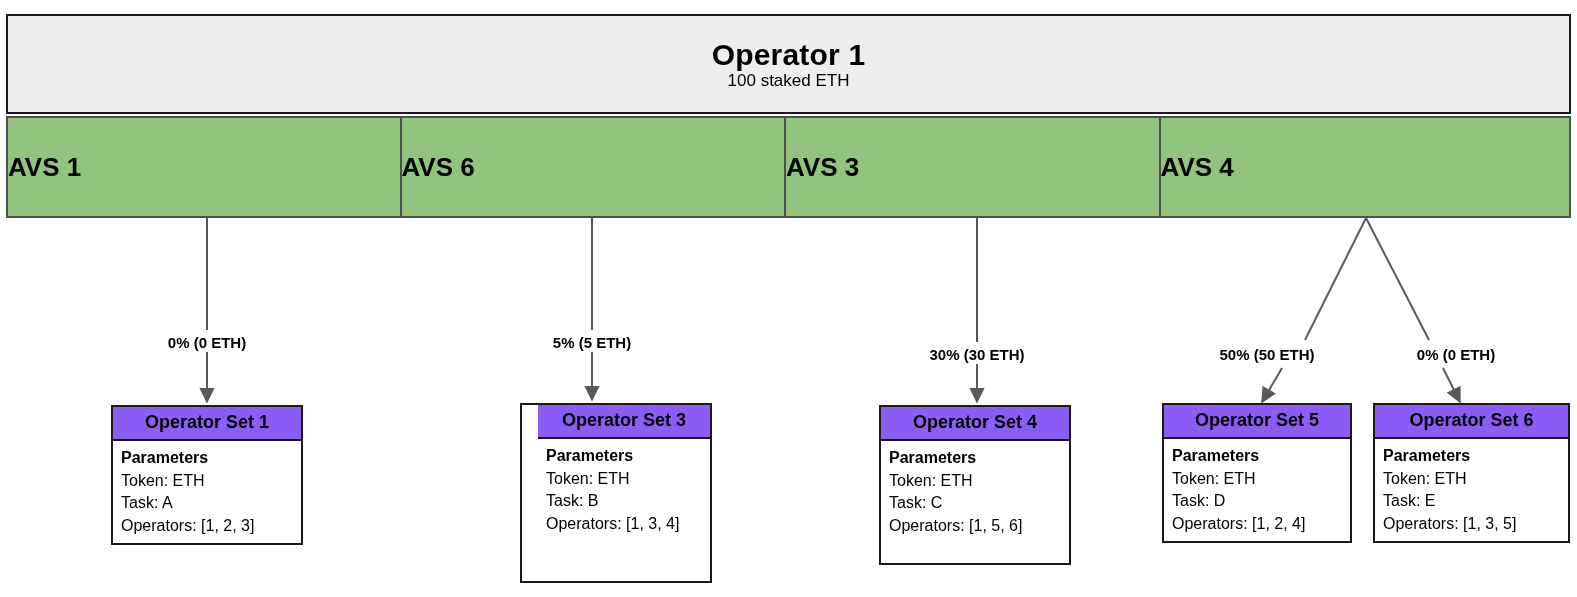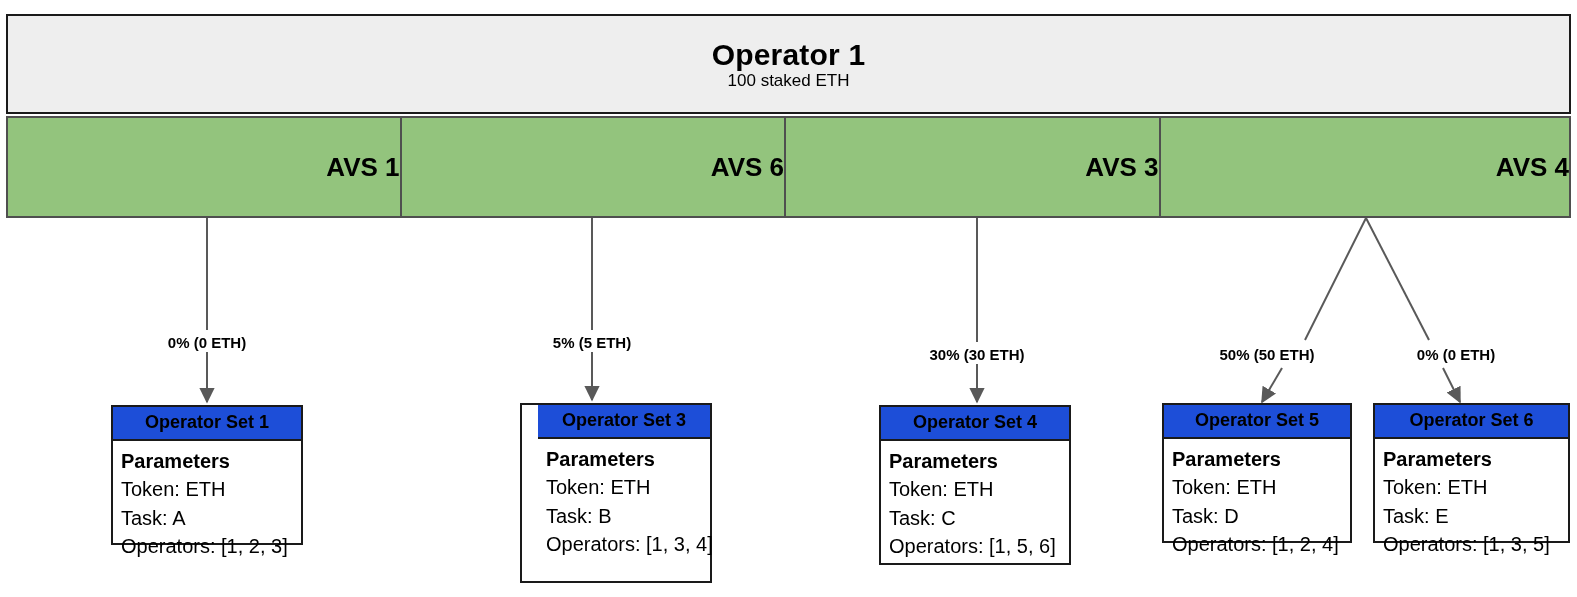--- a/index.html
+++ b/index.html
@@ -54,21 +54,21 @@
     height: 102px;
     display: flex;
     box-sizing: border-box;
   }
   .avs-cell {
     background: #93c47d;
     border: 2px solid #4f4f4f;
     box-sizing: border-box;
     display: flex;
     align-items: center;
-    justify-content: flex-end;
+    justify-content: flex-start;
     font-size: 26px;
     font-weight: bold;
     margin-left: -2px;
   }
   .avs-cell:first-child { margin-left: 0; }
   
   .edges {
     position: absolute;
     left: 0;
     top: 0;
@@ -87,31 +87,31 @@
     transform: translateX(-50%);
   }
   
   .opset {
     position: absolute;
     border: 2px solid #1a1a1a;
     box-sizing: border-box;
     background: #ffffff;
   }
   .opset-header {
-    background: #1d4ed8;
+    background: #8b5cf6;
     border-bottom: 2px solid #1a1a1a;
     font-size: 18px;
     font-weight: bold;
     text-align: center;
     padding: 5px 0 6px 0;
     box-sizing: border-box;
   }
   .opset-body {
     padding: 6px 8px 8px 8px;
-    font-size: 20px;
+    font-size: 16px;
     line-height: 1.42;
   }
   .opset-body .param-title {
     font-weight: bold;
     display: block;
   }
   .opset-body .param-line {
     display: block;
     white-space: nowrap;
   }

